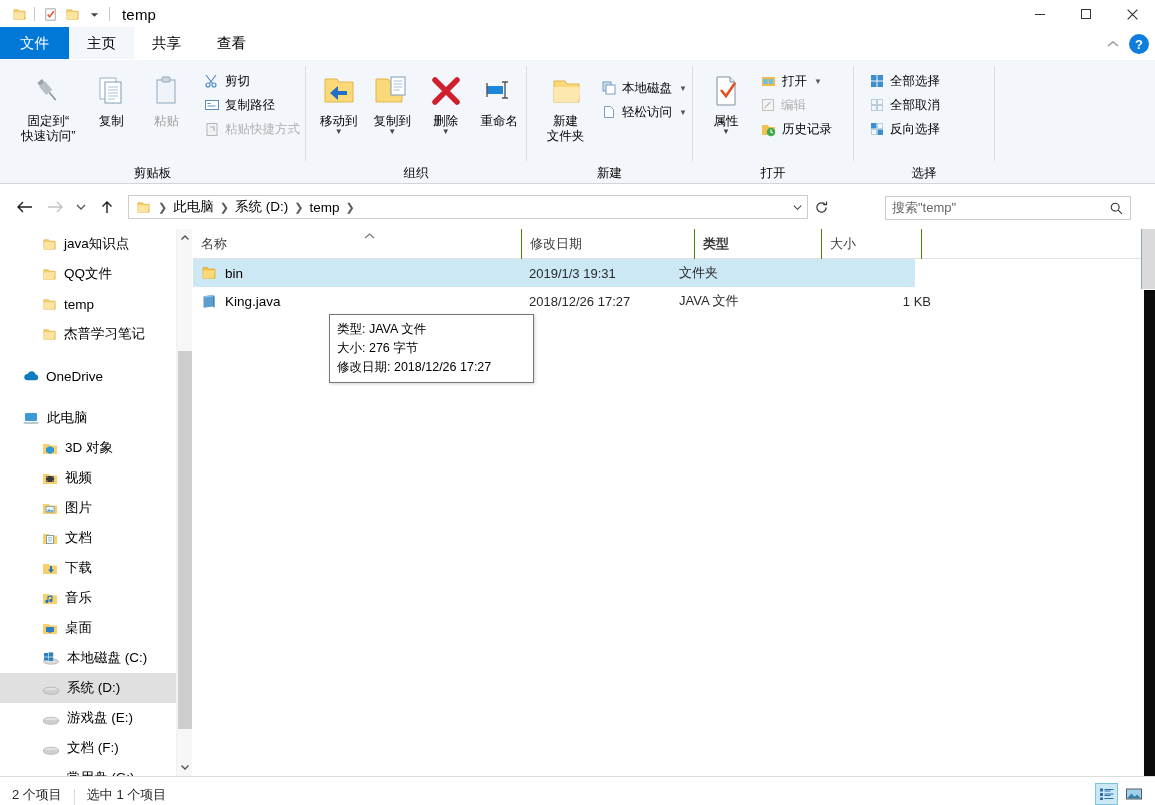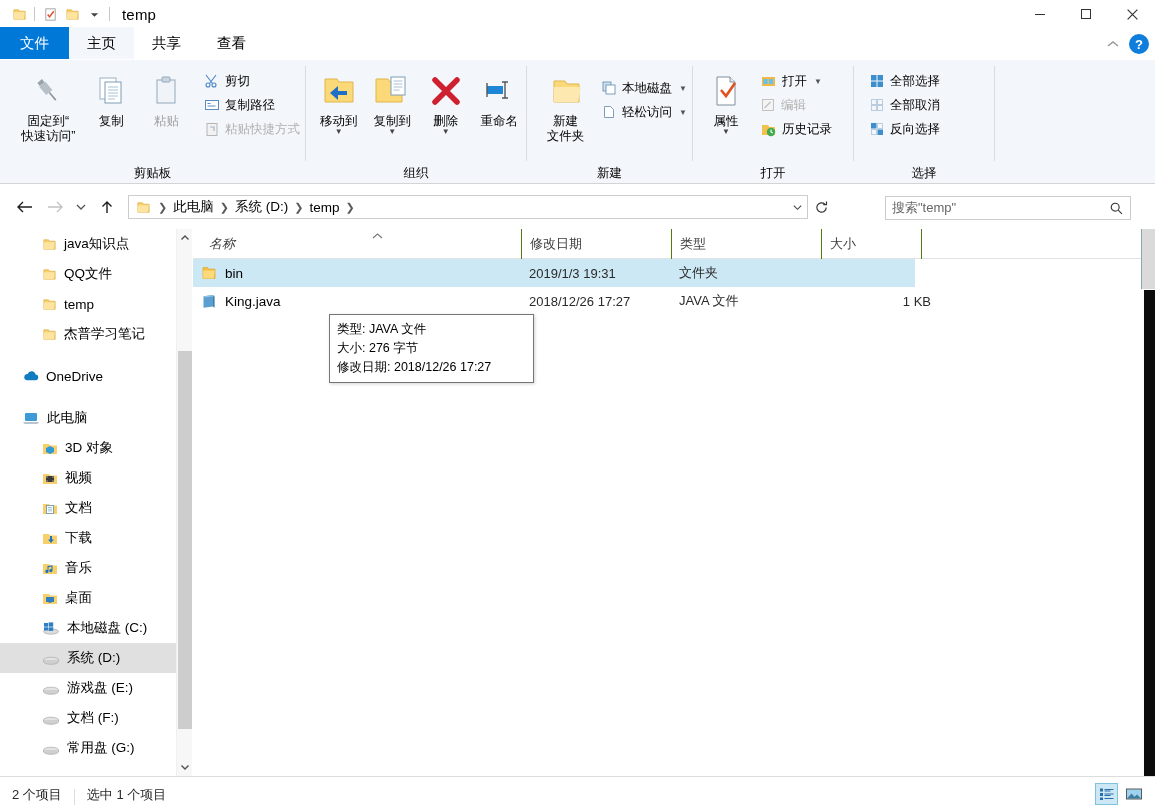--- a/index.html
+++ b/index.html
@@ -643,20 +643,30 @@
               <rect x="10.5" y="9.5" width="1" height="1"></rect>
             </g>
           </svg>
         </span>
       <span>视频</span>
     </div>
     <div class="sb-item indent1">
       <span>
           <svg width="16" height="15" viewBox="0 0 16 15">
             <path d="M1 3h6l1 1.5h7V13H1z" fill="#f7cf6b"></path>
+            <rect x="4" y="5.5" width="8" height="5.5" fill="#eef4f8" stroke="#6d9ab8" stroke-width=".8"></rect>
+            <path d="M4.6 10.5l2.2-2.4 1.6 1.7 1.4-1.2 1.6 1.9z" fill="#4e9bd0"></path>
+          </svg>
+        </span>
+      <span>图片</span>
+    </div>
+    <div class="sb-item indent1">
+      <span>
+          <svg width="16" height="15" viewBox="0 0 16 15">
+            <path d="M1 3h6l1 1.5h7V13H1z" fill="#f7cf6b"></path>
             <rect x="4.5" y="4.5" width="7" height="8" fill="#fff" stroke="#5f8fb3" stroke-width=".8"></rect>
             <g stroke="#8cb2cd" stroke-width=".8">
               <path d="M6 6.5h4M6 8.2h4M6 9.9h4"></path>
             </g>
           </svg>
         </span>
       <span>文档</span>
     </div>
     <div class="sb-item indent1">
       <span>
@@ -747,30 +757,30 @@
     <div class="sb-thumb" style="top:122px; height:378px;"></div>
     <div class="sb-arrow" style="position:absolute;bottom:0;">
       <svg width="10" height="8" viewBox="0 0 10 8">
           <path d="M1.5 2.5L5 6l3.5-3.5" stroke="#505050" stroke-width="1.4" fill="none"></path>
         </svg>
     </div>
   </div>
 
   <div class="listpane">
     <div class="colheader">
-      <div class="colh" style="left:8px; width:328px;font-style:italic;">
+      <div class="colh" style="left:0; width:328px;">
         <span>名称</span>
         <span class="sort-mark" style="left:170px;">
           <svg width="13" height="8" viewBox="0 0 13 8">
               <path d="M2 6l4.5-4L11 6" stroke="#7a7a7a" stroke-width="1.2" fill="none"></path>
             </svg>
         </span>
       </div>
       <div class="colh" style="left:328px; width:150px;">修改日期</div>
-      <div class="colh" style="left:478px; width:150px;">类型</div>
+      <div class="colh" style="left:501px; width:150px;font-weight:bold;">类型</div>
       <div class="colh" style="left:628px; width:100px;">大小</div>
       <div class="colh" style="left:728px; width:20px;"></div>
     </div>
 
     <div class="row selected" style="width:722px">
       <div class="cell name">
         <span>
             <svg width="16" height="16" viewBox="0 0 16 16">
               <path d="M2 2.5h4.4l1 1.6H14V13.5H2z" fill="#f3c040" stroke="#d9a830" stroke-width=".7"></path>
               <path d="M2.2 5.4h11.6L12.6 13.5H2.2z" fill="#fdd97a"></path>

